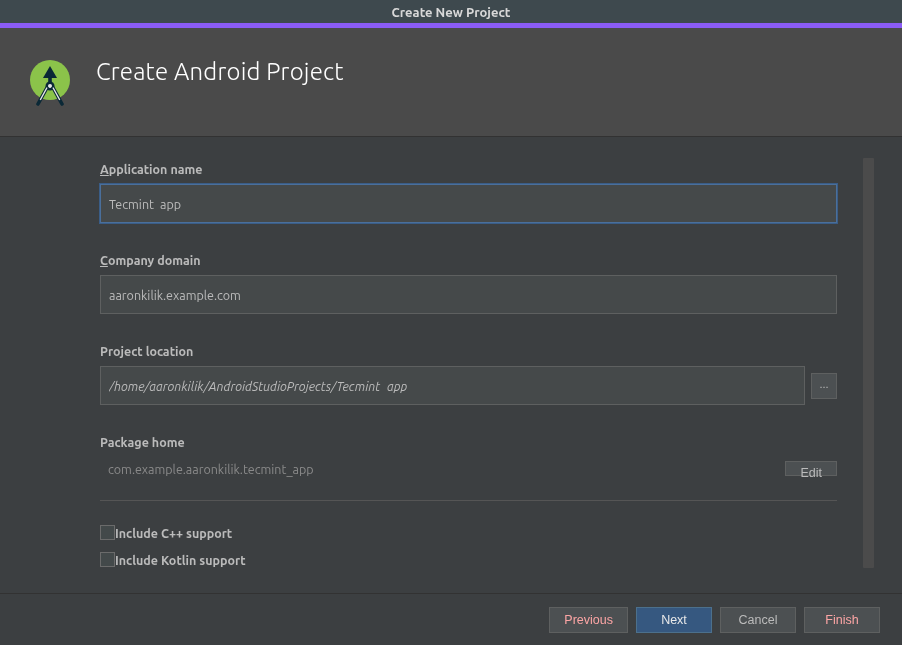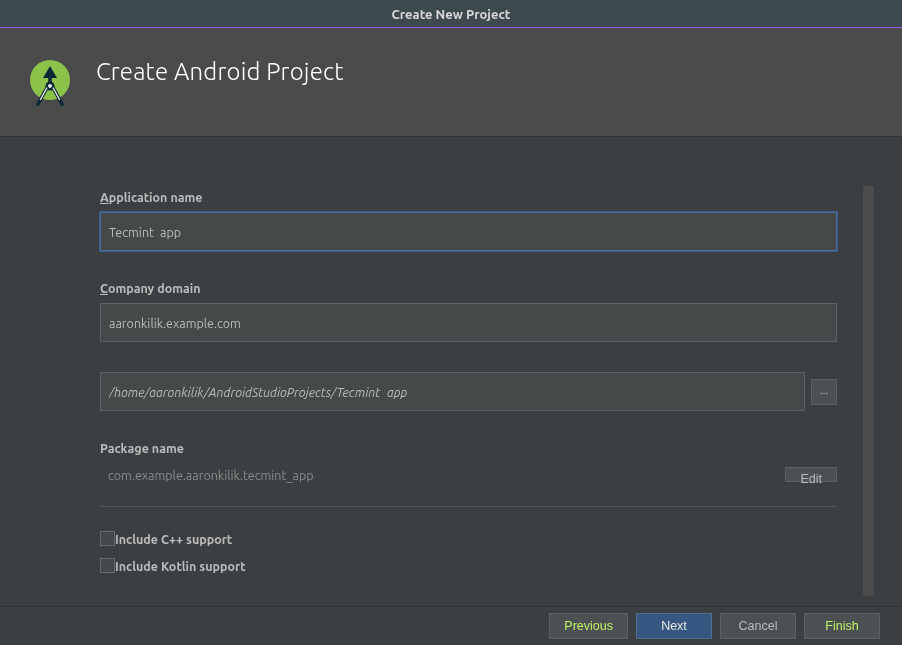--- a/index.html
+++ b/index.html
@@ -17,21 +17,21 @@
     }
     .window-titlebar {
       background: #3e494e;
       height: 28px;
       display: flex;
       align-items: center;
       justify-content: center;
       font-size: 13px;
       font-weight: bold;
       color: #d8d8d8;
-      border-bottom: 1px solid #8b5cf6;
+      border-bottom: 5px solid #8b5cf6;
     }
     .content-area {
       background: #3c3f41;
       height: calc(100% - 28px);
       display: flex;
       flex-direction: column;
     }
     .header-panel {
       background: #4a4a4a;
       padding: 30px 32px 30px 26px;
@@ -47,21 +47,21 @@
       letter-spacing: 0.2px;
     }
     .logo {
       width: 48px;
       height: 48px;
       position: relative;
     }
     .form-container {
       flex: 1;
       display: flex;
-      padding: 53px 22px 10px 100px;
+      padding: 25px 22px 10px 100px;
       position: relative;
     }
     .form-fields {
       flex: 1;
       padding-right: 26px;
     }
     .scrollbar {
       width: 11px;
       height: 410px;
       margin-top: -4px;
@@ -181,21 +181,21 @@
       cursor: pointer;
       font-size: 12.5px;
       padding: 0 14px;
     }
     .footer-button.primary {
       background: #365880;
       border: 1px solid #4c708c;
       color: #e8e8e8;
     }
     .footer-button.disabled {
-      color: #bef264;
+      color: #fca5a5;
       cursor: default;
     }
   </style>
 </head>
 <body>
 
 <div class="window-titlebar">
   <span>Create New Project</span>
 </div>
 
@@ -225,28 +225,29 @@
         <label class="field-label"><span class="mnemonic">A</span>pplication name</label>
         <input type="text" class="text-input focused" value="Tecmint_app" style="">
       </div>
 
       <div class="field-group">
         <label class="field-label"><span class="mnemonic">C</span>ompany domain</label>
         <input type="text" class="text-input" value="aaronkilik.example.com" style="">
       </div>
 
       <div class="field-group">
+        <label class="field-label">Project location</label>
         <div class="location-row">
           <input type="text" class="text-input location-input" value="/home/aaronkilik/AndroidStudioProjects/Tecmint_app" style="">
           <button class="browse-button">...</button>
         </div>
       </div>
 
       <div class="field-group" style="margin-bottom:10px;">
-        <label class="field-label">Package name</label>
+        <label class="field-label">Package home</label>
         <div class="package-row">
           <span class="package-name">com.example.aaronkilik.tecmint_app</span>
           <button class="edit-button">Edit</button>
         </div>
       </div>
 
       <div class="divider"></div>
 
       <div class="checkbox-row">
         <div class="checkbox"></div>

